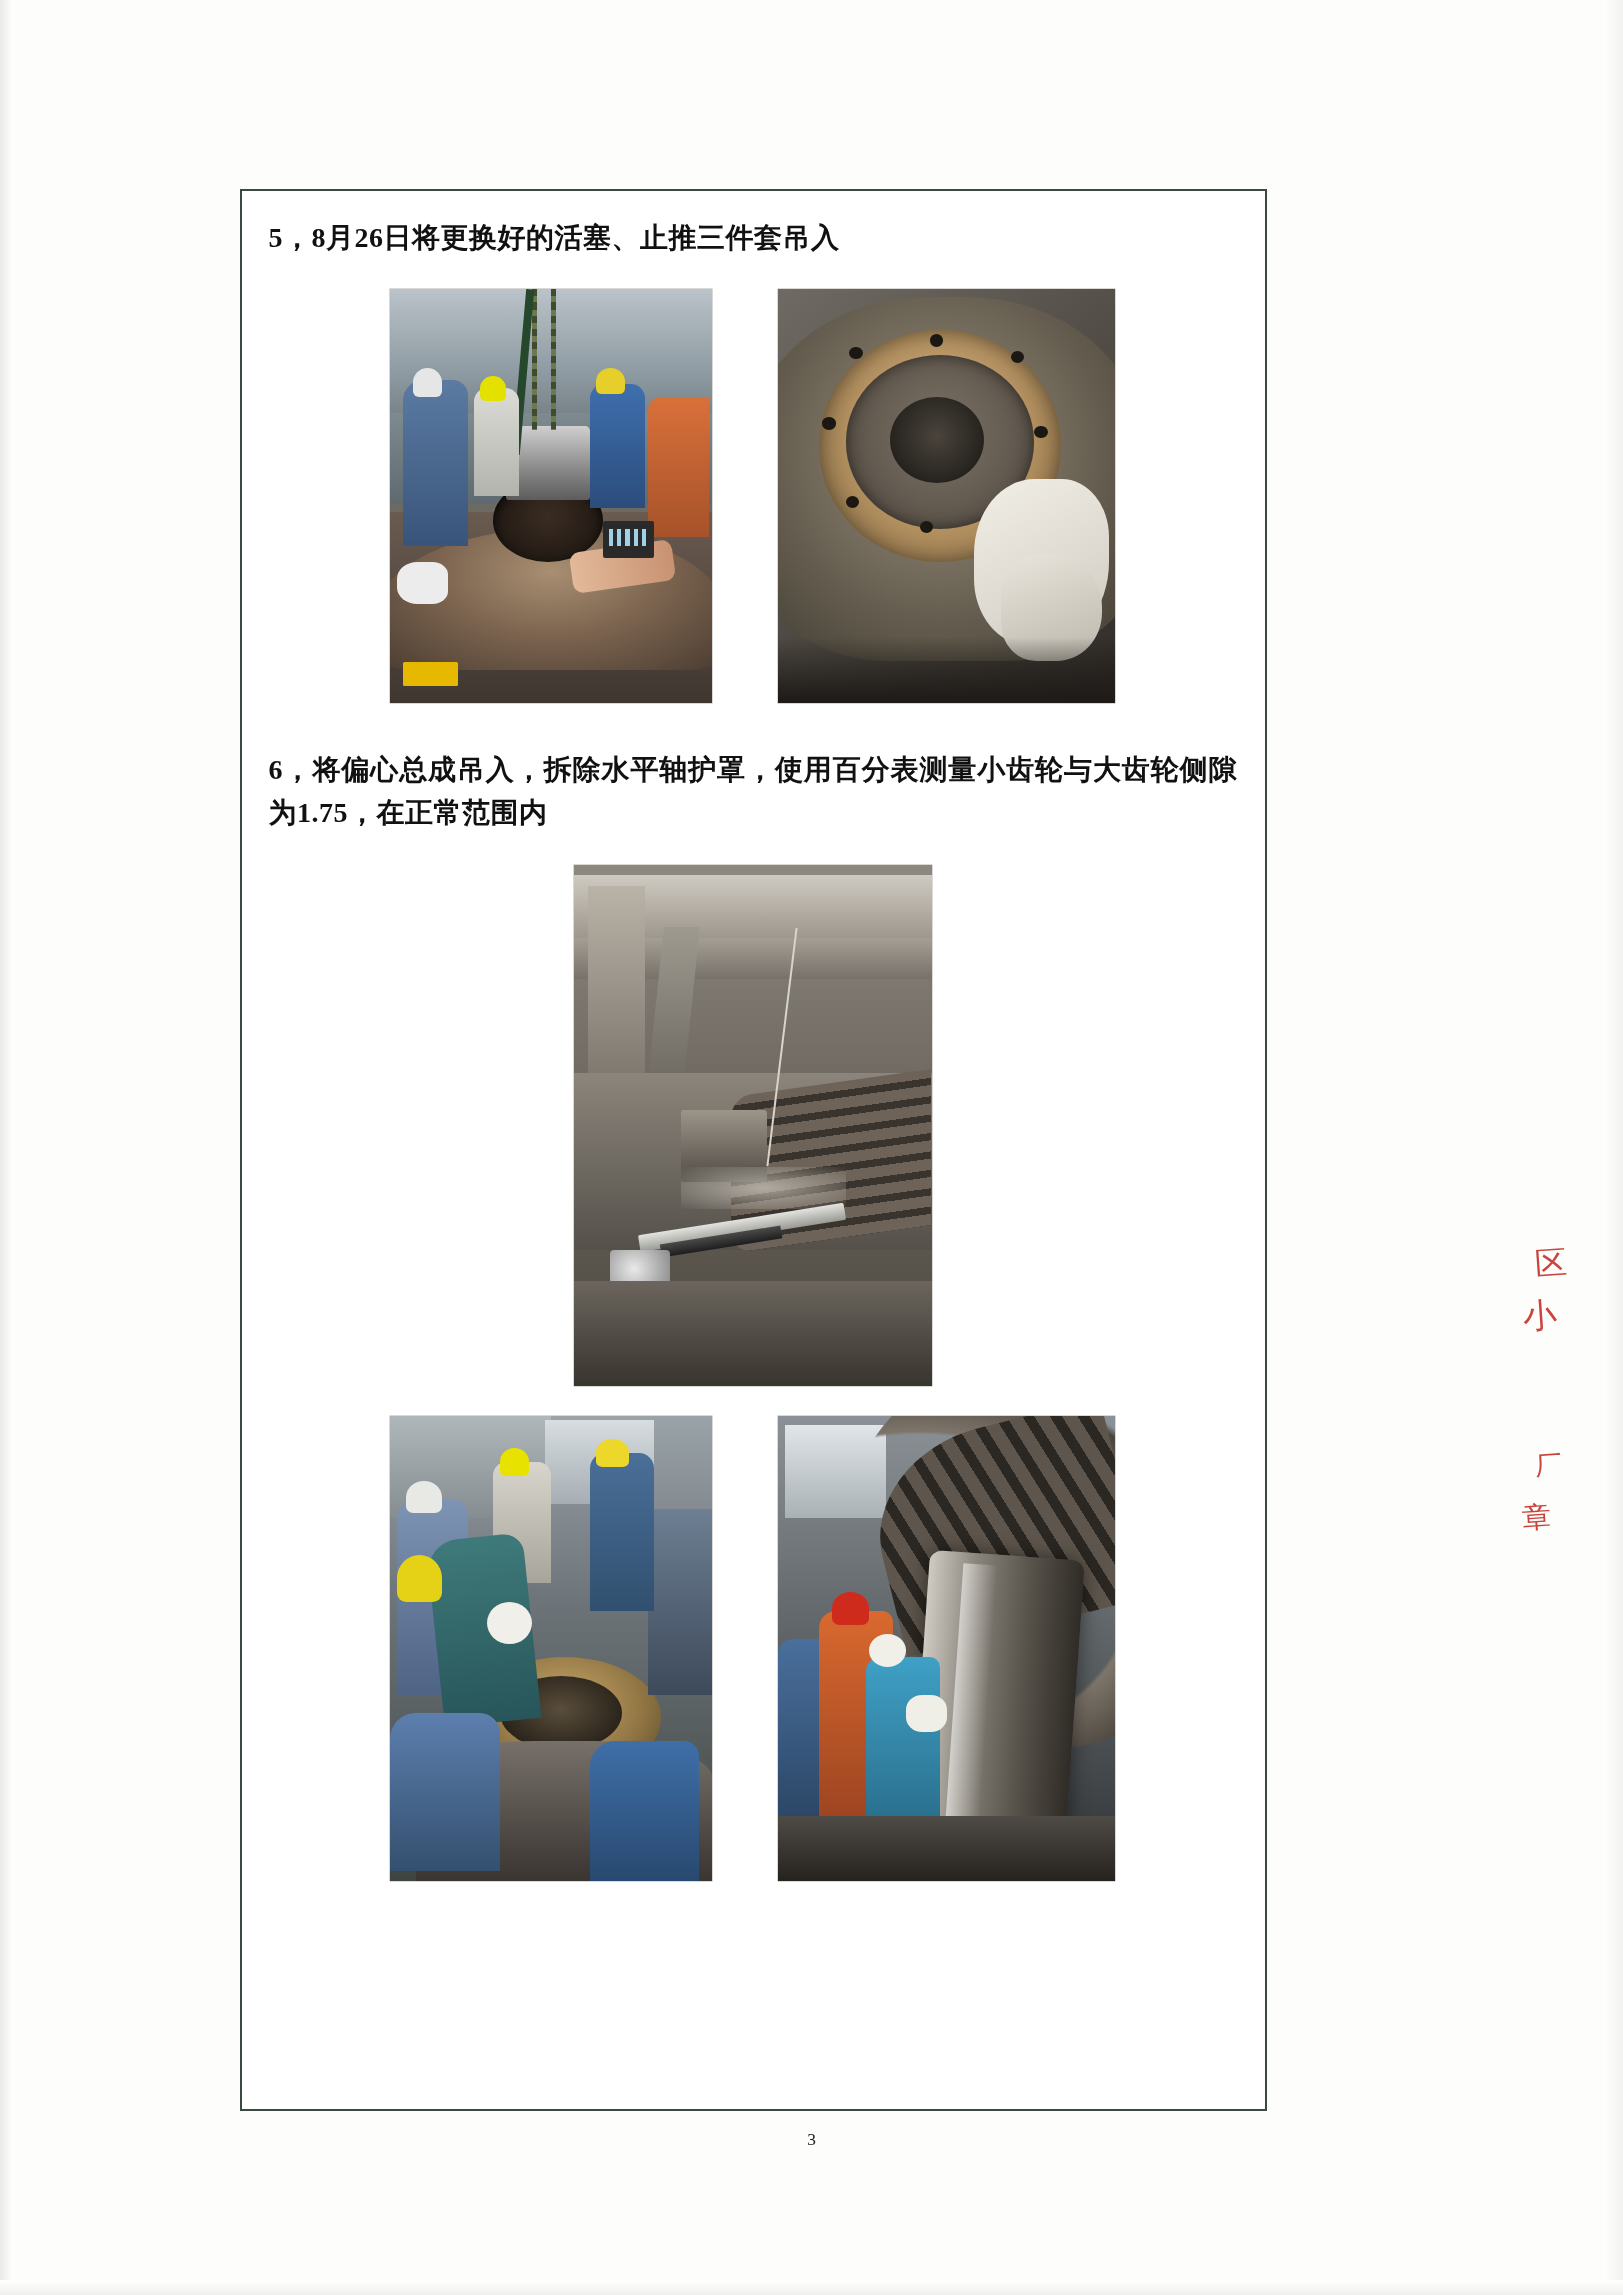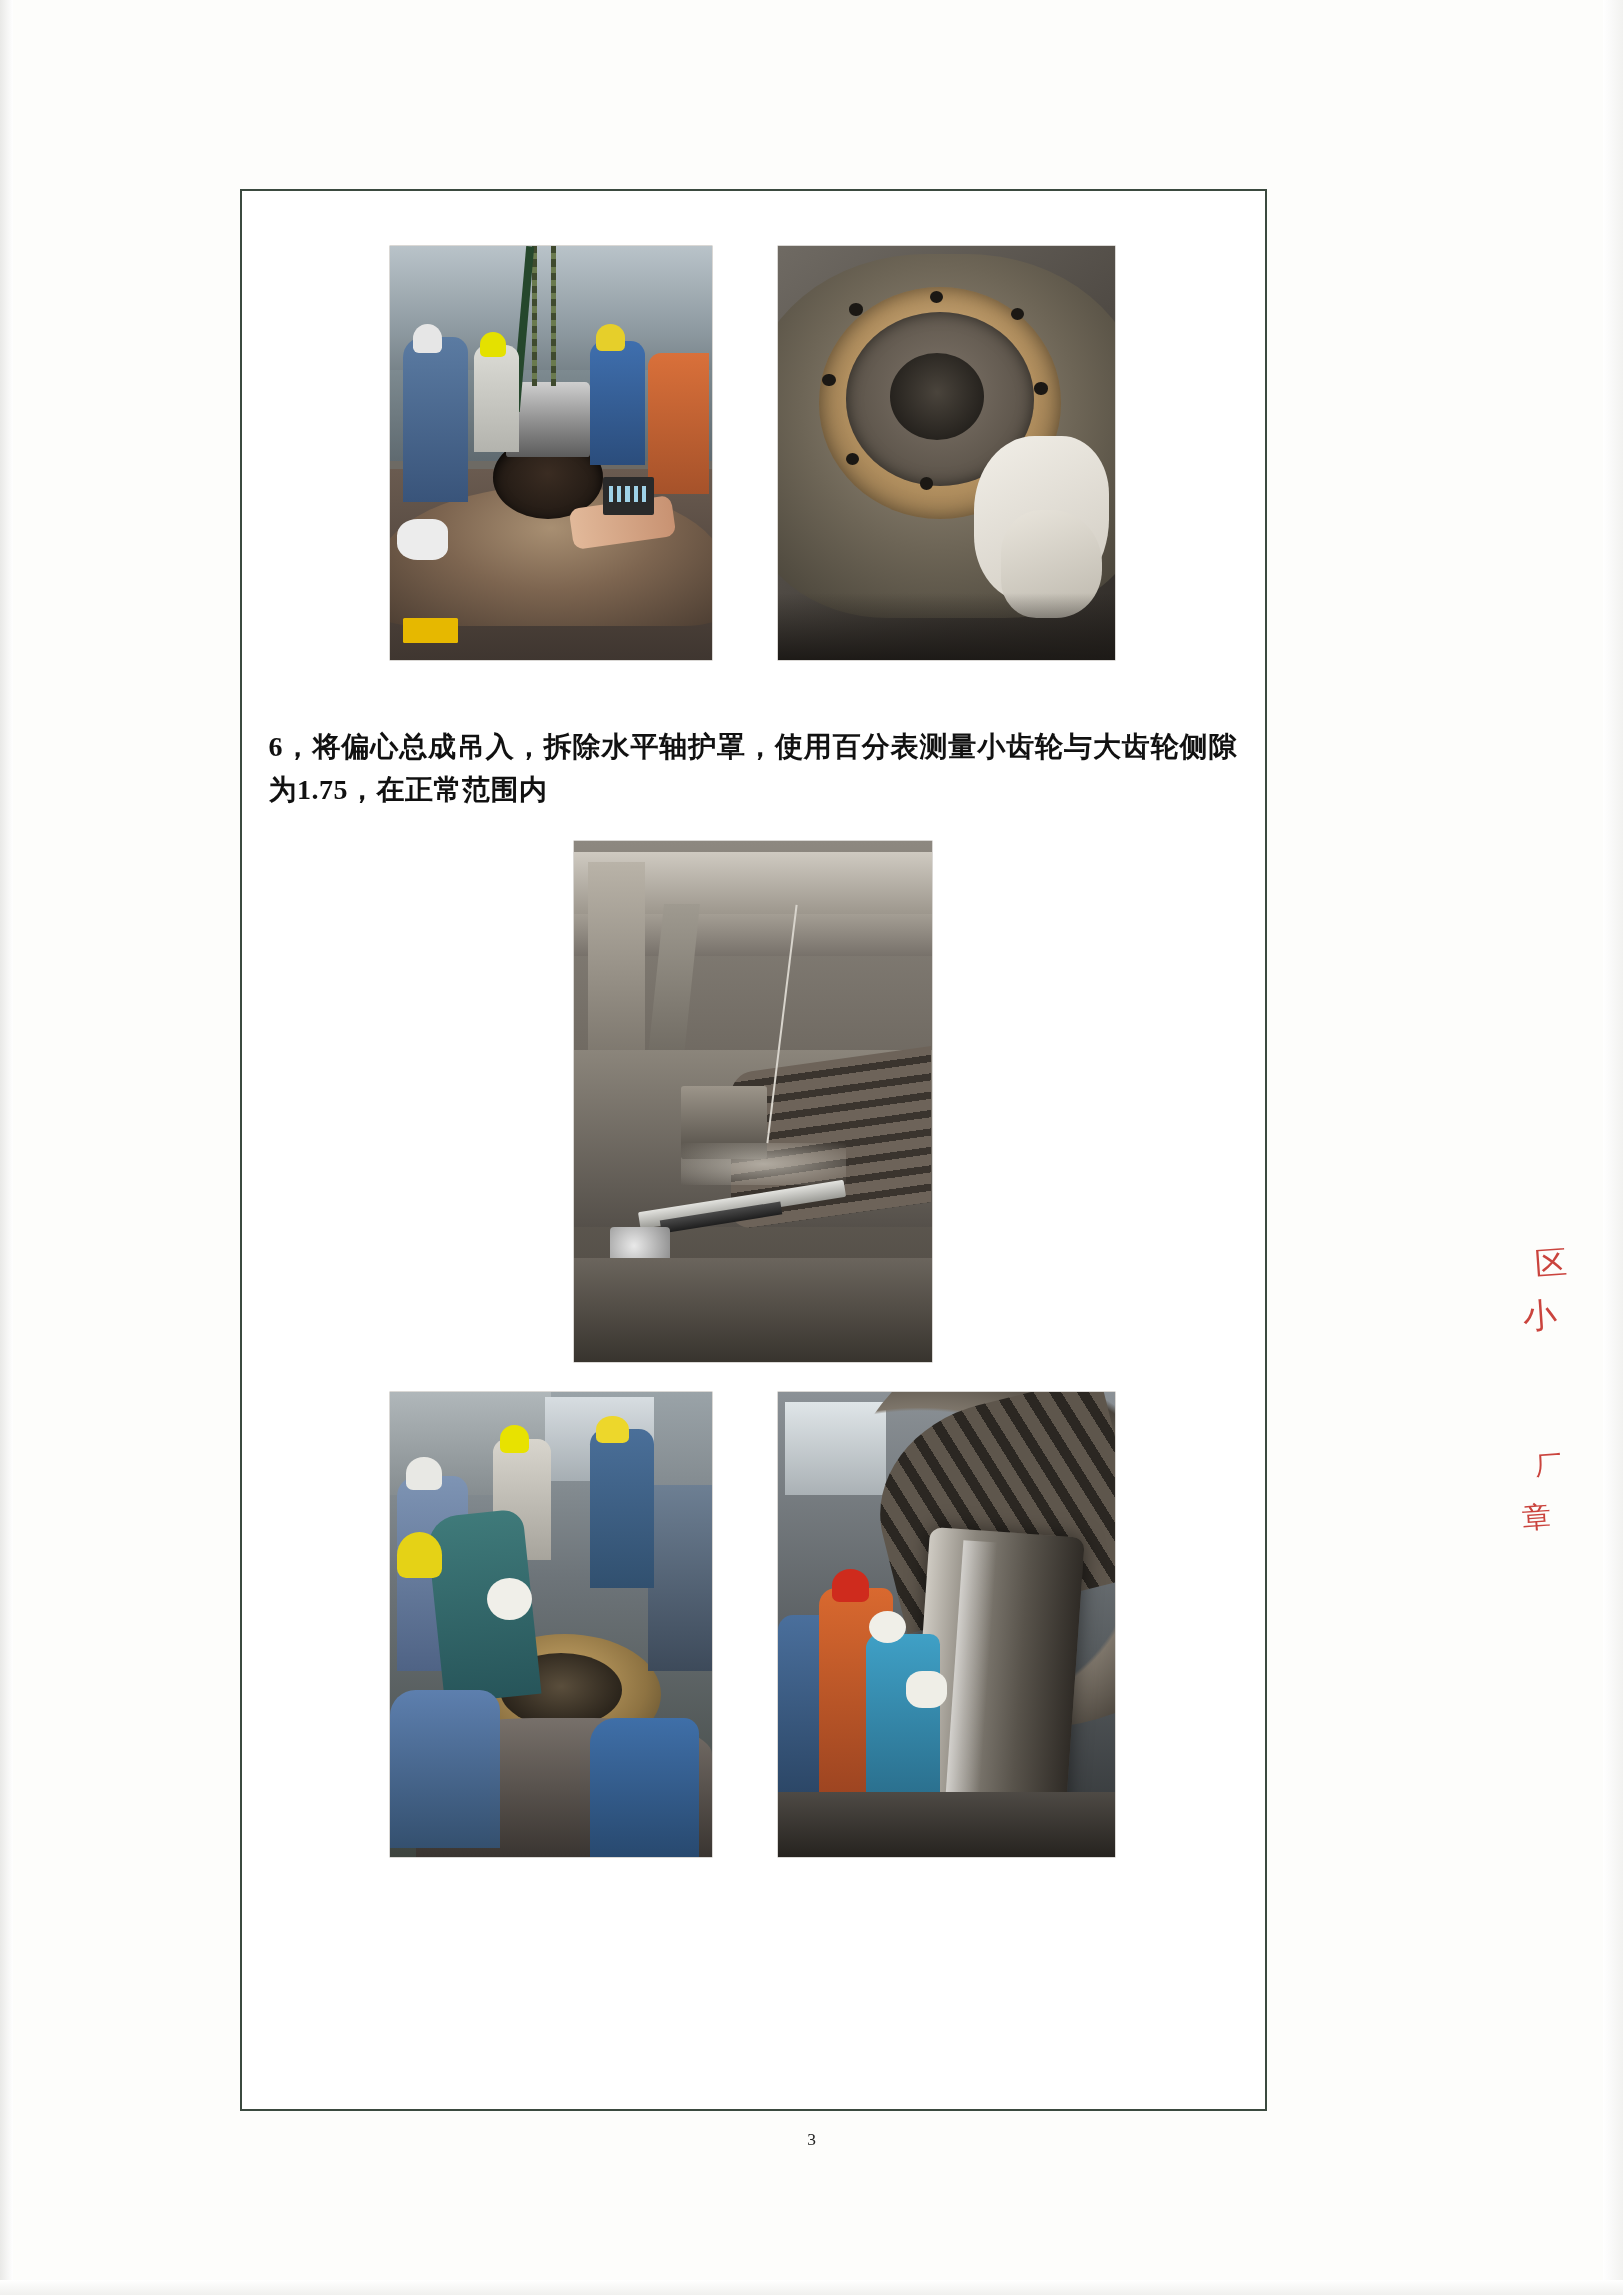--- a/index.html
+++ b/index.html
@@ -410,20 +410,21 @@
 <div class="page">
 
   <div class="scan-edge-left"></div>
   <div class="scan-edge-right"></div>
   <div class="scan-edge-bottom"></div>
 
 
   <div class="doc-frame">
     <div class="doc-inner">
 
+      <p class="para para-5">5，8月26日将更换好的活塞、止推三件套吊入</p>
 
       <div class="img-row">
         <div class="photo p1">
           <div class="sky"></div>
             <div class="wall"></div>
             <div class="floor"></div>
           <div class="flange"></div>
             <div class="bore"></div>
             <div class="piston"></div>
           <div class="chain"></div>
@@ -458,21 +459,21 @@
             <div class="hole h6"></div>
             <div class="hole h7"></div>
             <div class="hole h8"></div>
           <div class="cloth"></div>
             <div class="cloth2"></div>
             <div class="edgedark"></div>
 
         </div>
       </div>
 
-      <p class="para para-6" style="margin-top:65px;">6，将偏心总成吊入，拆除水平轴护罩，使用百分表测量小齿轮与大齿轮侧隙为1.75，在正常范围内</p>
+      <p class="para para-6" style="margin-top:45px;">6，将偏心总成吊入，拆除水平轴护罩，使用百分表测量小齿轮与大齿轮侧隙为1.75，在正常范围内</p>
 
       <div class="img-row single">
         <div class="photo p3">
           <div class="bg"></div>
           <div class="topbeam"></div>
             <div class="beam2"></div>
           <div class="brkt"></div>
             <div class="brkt2"></div>
           <div class="housing"></div>
           <div class="gear"></div>

